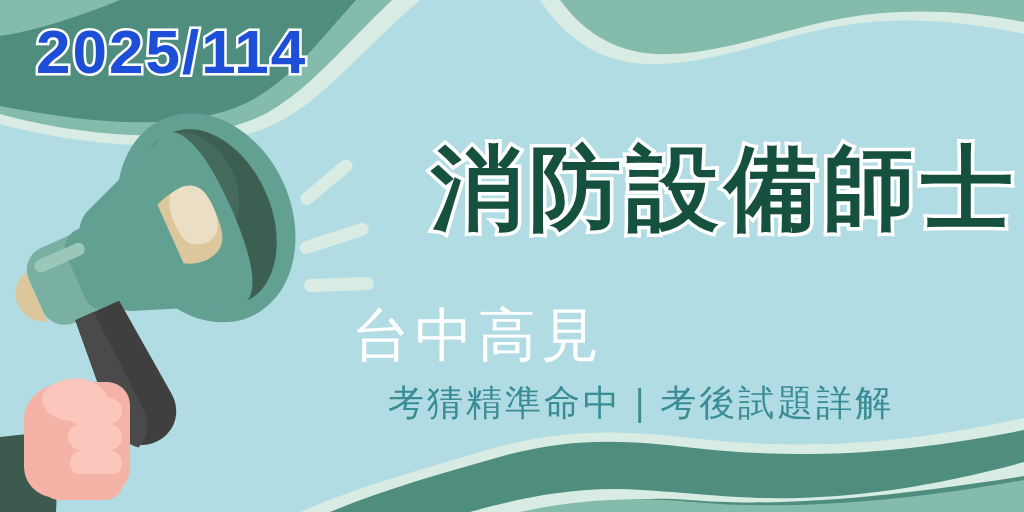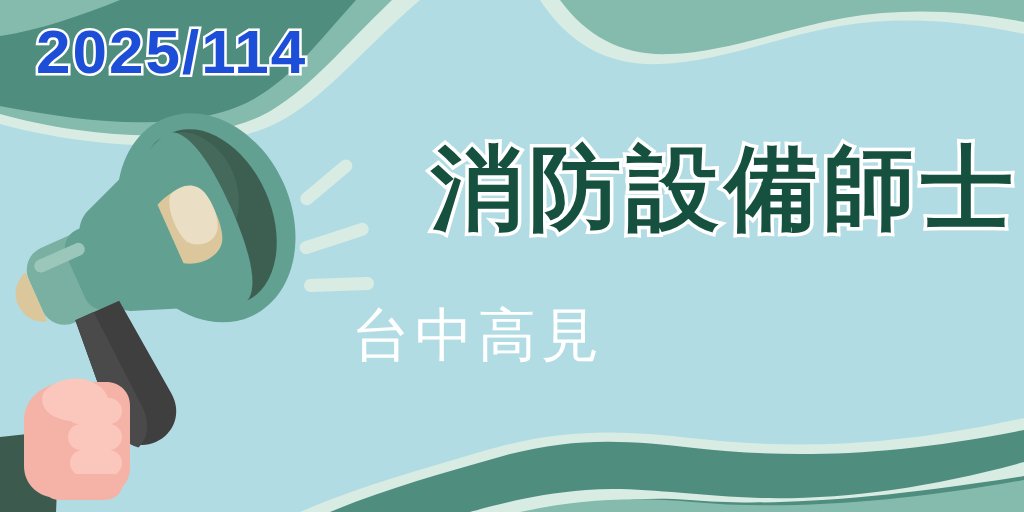--- a/index.html
+++ b/index.html
@@ -146,14 +146,15 @@
       <path fill="#f5b3a8" d="M52,474 L112,474 C118,474 122,480 122,486 C122,494 114,500 104,500 L60,500 C50,500 44,494 44,486 C44,478 48,474 52,474 Z"></path>
     </g>
   </svg>
 
   <div id="year-text">2025/114</div>
 
   <div id="main-title">消防設備師士</div>
 
   <div id="branch-name">台中高見</div>
 
+  <div id="tagline">考猜精準命中 | 考後試題詳解</div>
 
 </div>
 
 </body></html>

